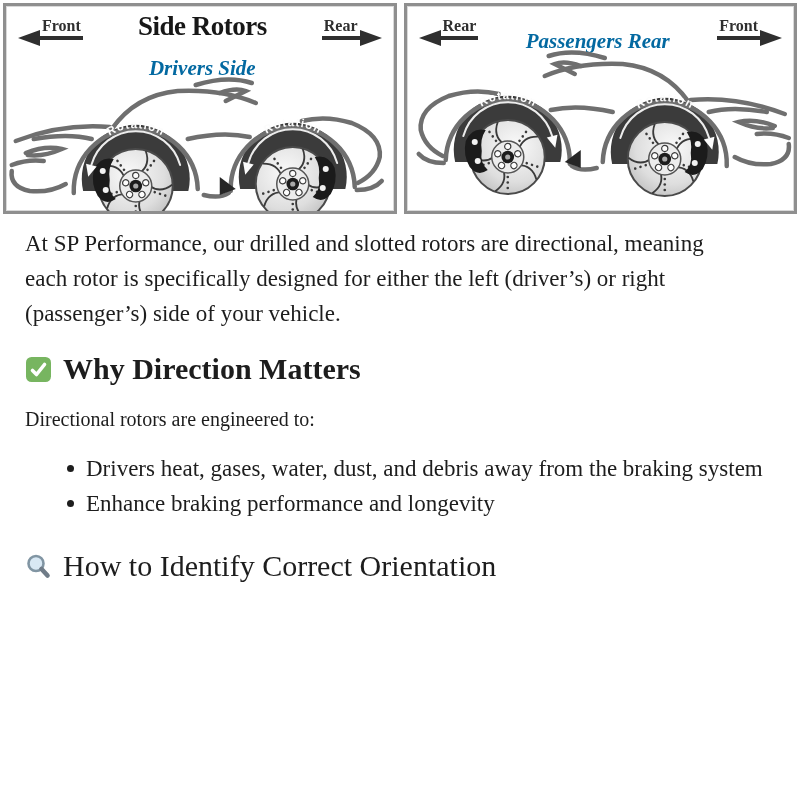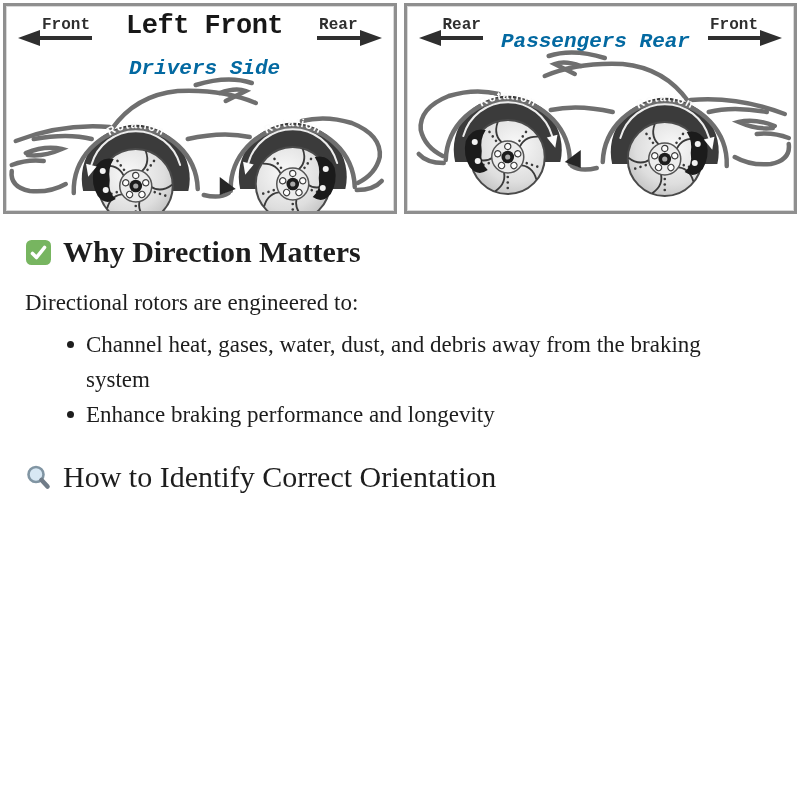--- a/index.html
+++ b/index.html
@@ -3,58 +3,58 @@
 <meta charset="utf-8">
 <style>
   html,body{margin:0;padding:0;background:#ffffff;}
   body{width:800px;height:800px;overflow:hidden;font-family:"Liberation Serif",serif;color:#1d1d1d;}
 
   
   .diagram{display:flex;gap:7px;padding:3px 3px 0 3px;box-sizing:border-box;}
   .panel{flex:1;border:3px solid #8f8f8f;box-shadow:inset 0 0 0 1px #d9d9d9;height:211px;
          box-sizing:border-box;background:#fff;position:relative;overflow:hidden;}
   .panel-header{display:flex;justify-content:space-between;align-items:flex-start;
-                padding:7px 12px 0 12px;font-family:Liberation Mono, monospace;}
+                padding:7px 12px 0 12px;font-family:Liberation Serif, serif;}
   .titles{text-align:center;flex:1;line-height:1;}
   .p-title{font-size:27px;font-weight:700;color:#171717;letter-spacing:-0.5px;}
   .p-sub{font-size:21px;font-weight:700;font-style:italic;color:#0369a1;margin-top:18px;}
   .arrow-label{display:flex;align-items:flex-end;margin-top:4px;}
   .fb{font-size:16px;font-weight:700;color:#2f2f2f;border-bottom:4px solid #2f2f2f;padding:0 2px 1px 2px;line-height:1.1;}
   .tri{width:0;height:0;border-top:8px solid transparent;border-bottom:8px solid transparent;margin-bottom:-6px;}
   .tri-left{border-right:22px solid #2f2f2f;}
   .tri-right{border-left:22px solid #2f2f2f;}
   .car-svg{display:block;width:100%;height:158px;margin-top:-2px;}
 
   
   .content{padding:0 25px;}
   .intro{font-size:23px;line-height:35px;margin:12px 0 0 0;max-width:710px;}
   h2{display:flex;align-items:center;gap:11px;font-size:30px;margin:20px 0 0 0;padding:0;line-height:1.2;}
   h2 .h-icon{flex:0 0 auto;display:inline-flex;}
   .h-bold{font-weight:700;}
   .h-normal{font-weight:400;}
-  .lead{font-size:23px;line-height:33px;margin:16px 0 8px 0;}
+  .lead{font-size:20px;line-height:33px;margin:16px 0 15px 0;}
   ul{margin:8px 0 0 0;padding:0 0 0 40px;list-style:none;font-size:23px;line-height:35px;max-width:700px;}
   li{position:relative;padding-left:21px;}
   li::before{content:"";position:absolute;left:2px;top:14px;width:7px;height:7px;border-radius:50%;background:#1d1d1d;}
   .sec2-list{margin-top:12px;}
   .h-mag{margin-top:27px;}
 </style>
 </head>
 <body>
 
 <div class="diagram">
 
   <div class="panel">
     <div class="panel-header">
       <div class="arrow-label">
         <span class="tri tri-left"></span>
         <span class="fb">Front</span>
       </div>
       <div class="titles">
-        <div class="p-title">Left Front</div>
+        <div class="p-title">Side Rotors</div>
         <div class="p-sub">Drivers Side</div>
       </div>
       <div class="arrow-label">
         <span class="fb">Rear</span>
         <span class="tri tri-right"></span>
       </div>
     </div>
 
     <svg class="car-svg" viewBox="0 0 384 158">
       <defs>
@@ -208,35 +208,36 @@
       </g>
       <text dy="-3" font-family="Liberation Sans, sans-serif" font-size="11.5" font-weight="700" fill="#fcfcfc" letter-spacing="0.8">
         <textPath href="#arcR2" startOffset="50%" text-anchor="middle">Rotation</textPath>
       </text>
     </svg>
   </div>
 </div>
 
 <div class="content">
 
+  <p class="intro">At SP Performance, our drilled and slotted rotors are directional, meaning each rotor is specifically designed for either the left (driver’s) or right (passenger’s) side of your vehicle.</p>
 
   <h2>
     <span class="h-icon">
       <svg width="27" height="27" viewBox="0 0 27 27">
         <rect x="1" y="1" width="25" height="25" rx="5.5" fill="#77b560"></rect>
         <path d="M7.5 14.5 L11.5 18.5 L19.5 8.5" stroke="#ffffff" stroke-width="3.6" fill="none" stroke-linecap="round" stroke-linejoin="round"></path>
       </svg>
     </span>
     <span class="h-bold">Why Direction Matters</span>
   </h2>
 
   <p class="lead">Directional rotors are engineered to:</p>
 
   <ul>
-    <li>Channel heat, gases, water, dust, and debris away from the braking system</li>
+    <li>Drivers heat, gases, water, dust, and debris away from the braking system</li>
     <li>Enhance braking performance and longevity</li>
   </ul>
 
   <h2 class="h-mag">
     <span class="h-icon">
       <svg width="27" height="27" viewBox="0 0 27 27">
         <circle cx="11" cy="10.5" r="7.5" fill="#d8e8f4" stroke="#8195a3" stroke-width="2.6"></circle>
         <line x1="16.5" y1="16" x2="22.5" y2="22.5" stroke="#707c88" stroke-width="4.6" stroke-linecap="round"></line>
       </svg>
     </span>

